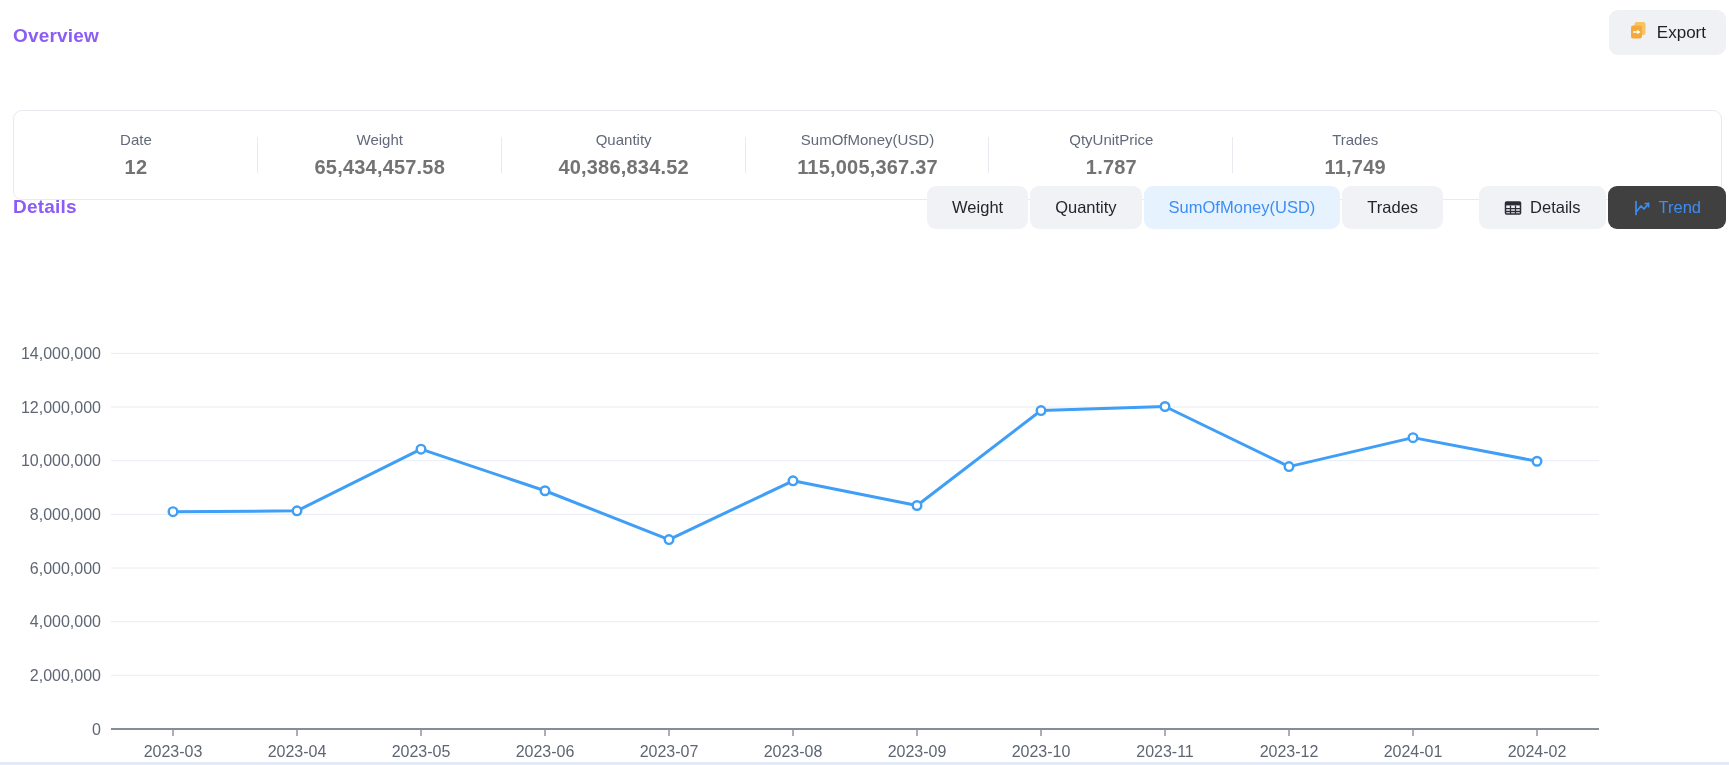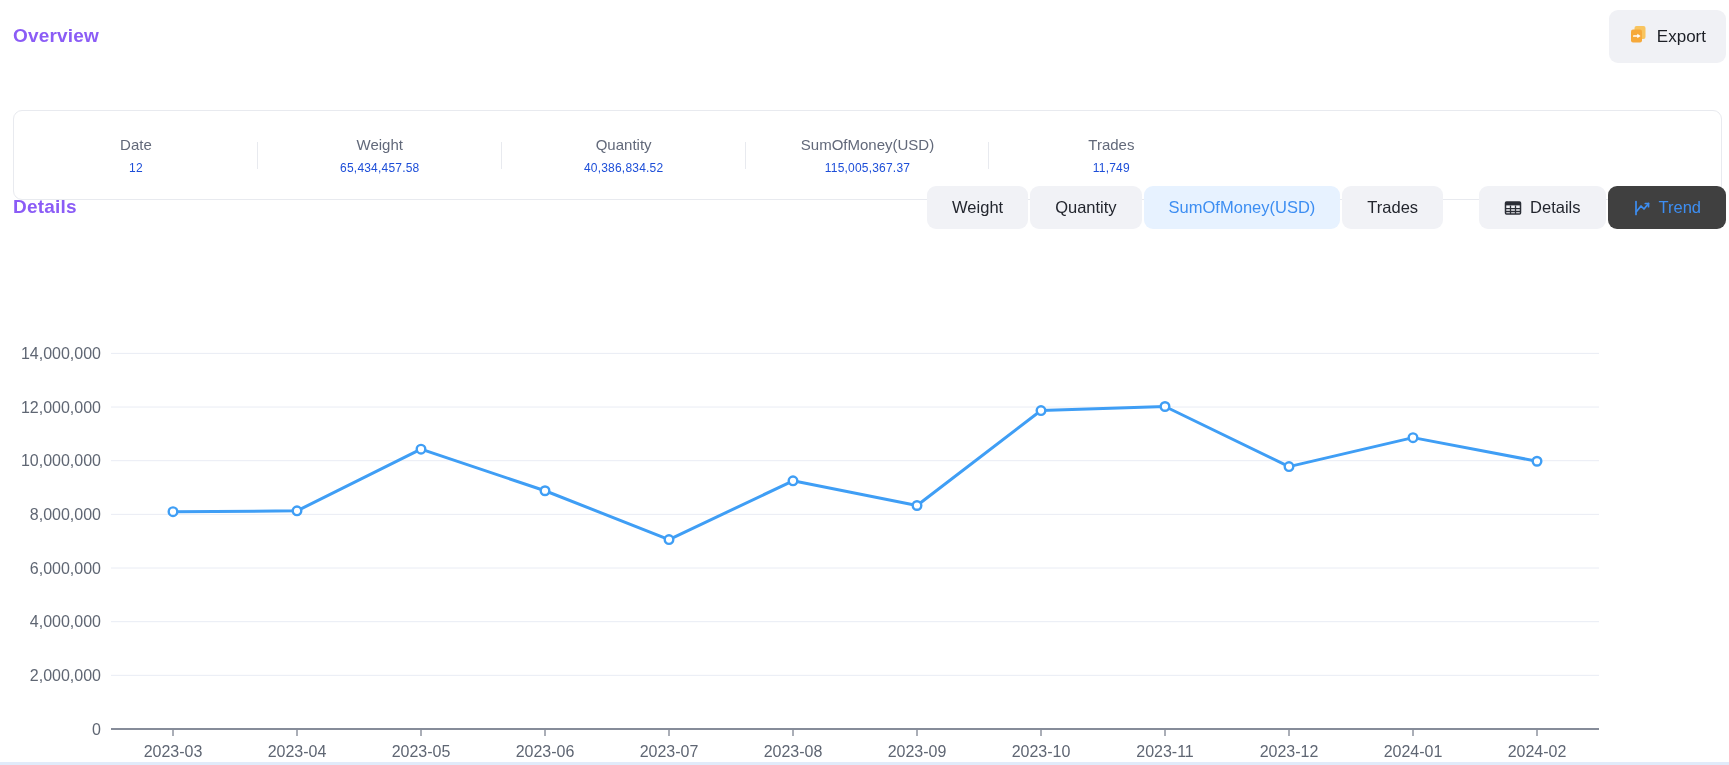--- a/index.html
+++ b/index.html
@@ -14,41 +14,41 @@
   .section-title {
     position: absolute; left: 13px;
     font-size: 19px; font-weight: 700; color: #8b5cf6;
     letter-spacing: 0.2px;
   }
   .overview-title { top: 25px; }
   .details-title  { top: 196px; }
 
   .export-btn {
     position: absolute; top: 10px; right: 3px;
-    height: 53px; padding: 0 20px;
+    height: 45px; padding: 0 20px;
     background: #f0f1f5; border-radius: 9px;
     display: flex; align-items: center; gap: 9px;
     font-size: 17px; color: #1c1f26; cursor: pointer;
   }
 
   .stats-card {
     position: absolute; top: 70px; left: 13px;
     width: 1709px; height: 90px;
     background: #fff; border: 1px solid #e8eaef; border-radius: 9px;
     display: grid; grid-template-columns: repeat(7, 1fr);
     align-items: center;
     margin-top: 40px;
   }
   .stat { position: relative; text-align: center; padding: 6px 0; }
   .stat:not(:last-child)::after {
     content: ""; position: absolute; right: 0; top: 12px; bottom: 12px;
     width: 1px; background: #e8eaef;
   }
   .stat-label { font-size: 15px; color: #62697a; margin-bottom: 8px; }
-  .stat-value { font-size: 12px; color: #1d4ed8; font-weight: 400; letter-spacing: 0.2px; }
+  .stat-value { font-size: 20px; color: #737373; font-weight: 700; letter-spacing: 0.2px; }
 
   .controls {
     position: absolute; top: 186px; right: 3px;
     display: flex; gap: 36px; align-items: center;
   }
   .tab-group { display: flex; gap: 2px; }
   .tab {
     height: 43px; padding: 0 25px;
     display: flex; align-items: center; gap: 8px;
     background: #f1f2f6; border-radius: 9px;
@@ -94,20 +94,24 @@
       <div class="stat-label">Weight</div>
       <div class="stat-value">65,434,457.58</div>
     </div>
     <div class="stat">
       <div class="stat-label">Quantity</div>
       <div class="stat-value">40,386,834.52</div>
     </div>
     <div class="stat">
       <div class="stat-label">SumOfMoney(USD)</div>
       <div class="stat-value">115,005,367.37</div>
+    </div>
+    <div class="stat">
+      <div class="stat-label">QtyUnitPrice</div>
+      <div class="stat-value">1.787</div>
     </div>
     <div class="stat">
       <div class="stat-label">Trades</div>
       <div class="stat-value">11,749</div>
     </div>
   </div>
 
   <div class="section-title details-title">Details</div>
 
   <div class="controls">

